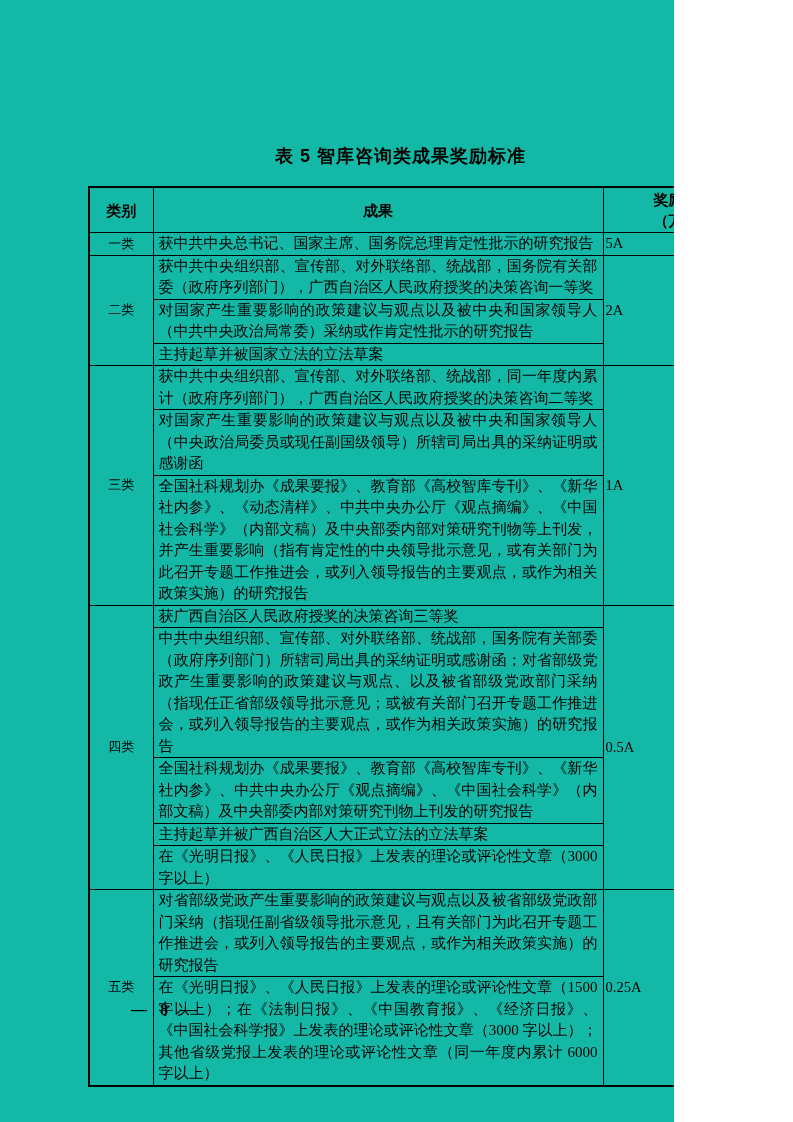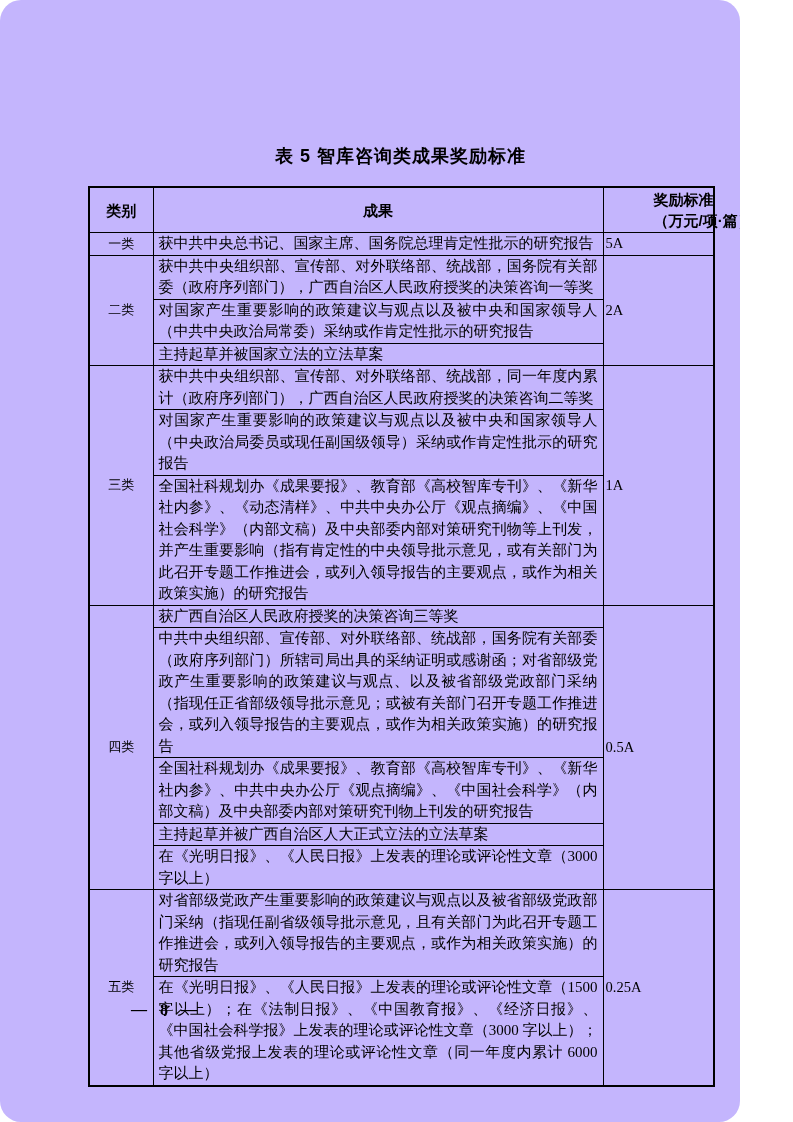--- a/index.html
+++ b/index.html
@@ -2,27 +2,26 @@
 <html><head>
 <meta charset="utf-8">
 <style>
   html, body {
     margin: 0;
     padding: 0;
     background: #ffffff;
   }
   .page {
     position: relative;
-    width: 740px;
+    width: 674px;
     height: 1122px;
-    background: #c4b5fd;
+    background: #14b8a6;
     overflow: hidden;
     font-family: "Liberation Serif", "DejaVu Serif", serif;
     color: #000000;
-    border-radius: 21px;
   }
   .doc-title {
     position: absolute;
     top: 144px;
     left: 88px;
     width: 625px;
     margin: 0;
     text-align: center;
     font-family: "Liberation Sans", "DejaVu Sans", sans-serif;
     font-size: 18px;
@@ -125,21 +124,21 @@
       <tr>
         <td class="ach">主持起草并被国家立法的立法草案</td>
       </tr>
 
       <tr>
         <td class="cat" rowspan="3">三类</td>
         <td class="ach">获中共中央组织部、宣传部、对外联络部、统战部，同一年度内累计（政府序列部门），广西自治区人民政府授奖的决策咨询二等奖</td>
         <td class="reward" rowspan="3">1A</td>
       </tr>
       <tr>
-        <td class="ach">对国家产生重要影响的政策建议与观点以及被中央和国家领导人（中央政治局委员或现任副国级领导）采纳或作肯定性批示的研究报告</td>
+        <td class="ach">对国家产生重要影响的政策建议与观点以及被中央和国家领导人（中央政治局委员或现任副国级领导）所辖司局出具的采纳证明或感谢函</td>
       </tr>
       <tr>
         <td class="ach">全国社科规划办《成果要报》、教育部《高校智库专刊》、《新华社内参》、《动态清样》、中共中央办公厅《观点摘编》、《中国社会科学》（内部文稿）及中央部委内部对策研究刊物等上刊发，并产生重要影响（指有肯定性的中央领导批示意见，或有关部门为此召开专题工作推进会，或列入领导报告的主要观点，或作为相关政策实施）的研究报告</td>
       </tr>
 
       <tr>
         <td class="cat" rowspan="5">四类</td>
         <td class="ach">获广西自治区人民政府授奖的决策咨询三等奖</td>
         <td class="reward" rowspan="5">0.5A</td>
       </tr>

